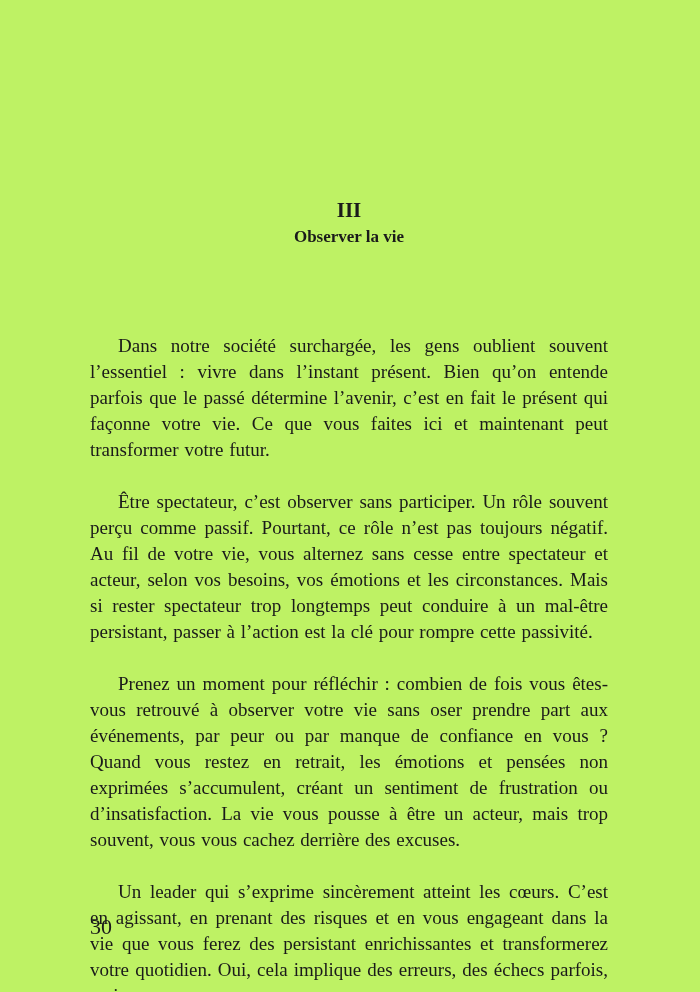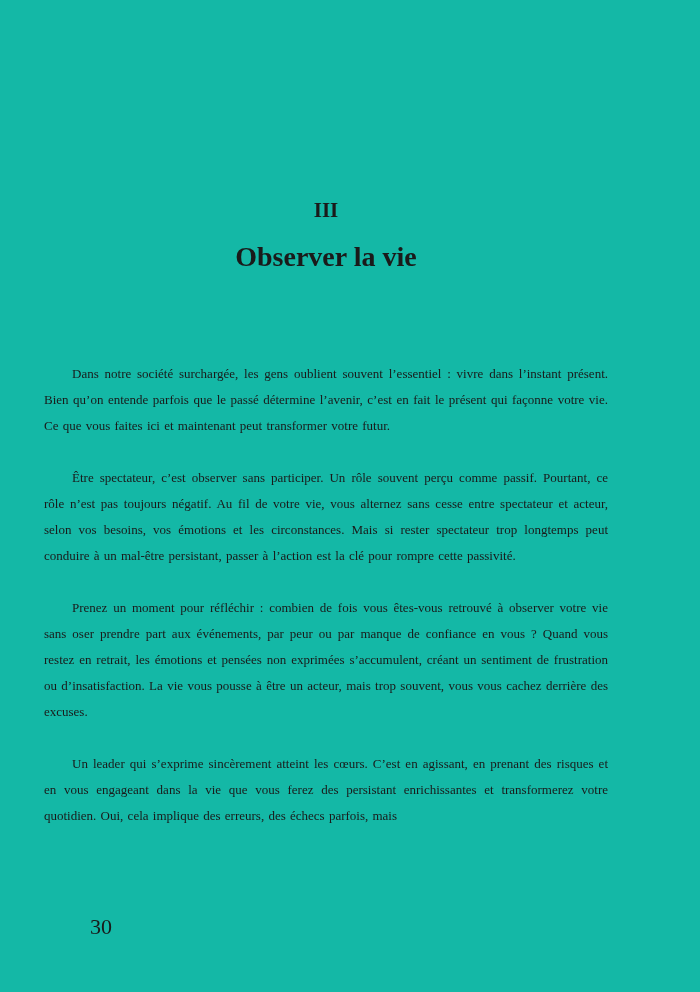--- a/index.html
+++ b/index.html
@@ -5,45 +5,45 @@
   html, body {
     margin: 0;
     padding: 0;
     background: #ffffff;
   }
   .book-page {
     position: relative;
     width: 700px;
     height: 992px;
     margin: 0 auto;
-    background: #14b8a6;
+    background: #bef264;
     box-sizing: border-box;
-    padding: 196px 92px 0 44px;
+    padding: 196px 92px 0 90px;
     font-family: "Liberation Serif", "DejaVu Serif", serif;
     color: #1a1a1a;
     overflow: hidden;
   }
   .chapter-heading {
     text-align: center;
     margin: 0 0 84px 0;
   }
   .chapter-number {
     font-size: 21px;
     font-weight: bold;
     line-height: 1.4;
     margin: 0;
   }
   .chapter-title {
-    font-size: 28px;
+    font-size: 17px;
     font-weight: bold;
     line-height: 1.4;
-    margin: 12px;
+    margin: 0;
   }
   .body-text p {
-    font-size: 13px;
+    font-size: 19px;
     line-height: 26px;
     text-align: justify;
     text-indent: 28px;
     margin: 0 0 26px 0;
     word-spacing: 1px;
   }
   .page-number {
     position: absolute;
     left: 90px;
     bottom: 52px;

